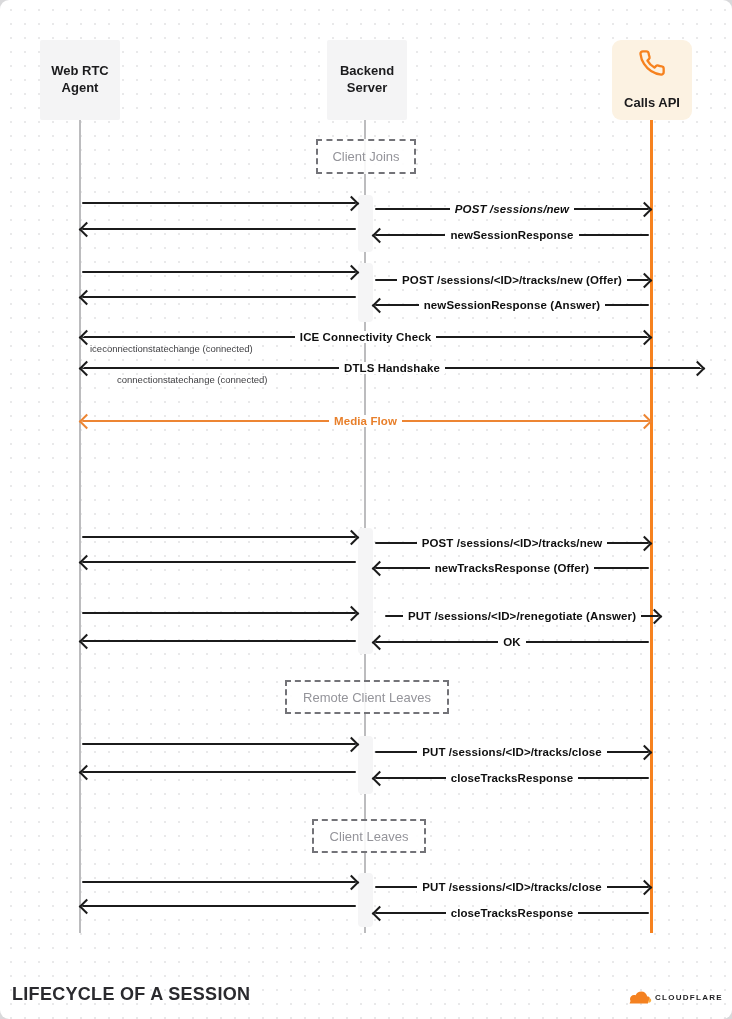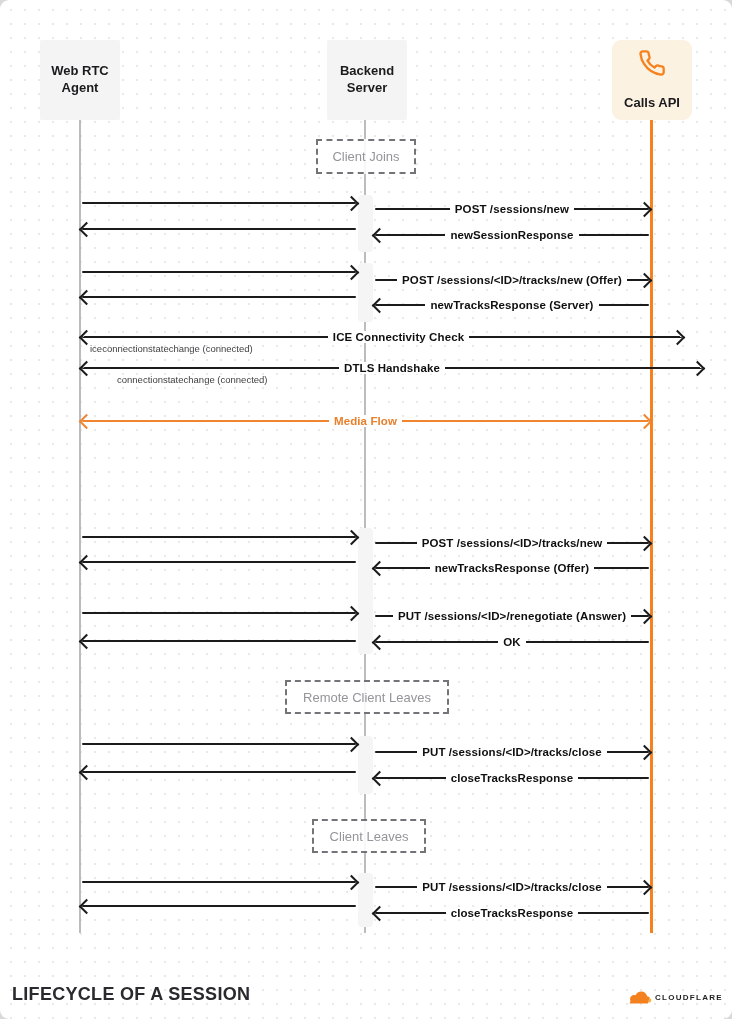--- a/index.html
+++ b/index.html
@@ -56,21 +56,21 @@
   <div class="activation" style="top:195px;height:57px;"></div>
   <div class="activation" style="top:263px;height:59px;"></div>
   <div class="activation" style="top:528px;height:126px;"></div>
   <div class="activation" style="top:736px;height:58px;"></div>
   <div class="activation" style="top:873px;height:54px;"></div>
 
   <div class="arrow" style="left:81px;top:194px;width:276px;">
       <span class="ln"></span>
       <span class="head r"></span>
     </div>
-  <div class="arrow" style="left:374px;top:200px;width:276px;">
+  <div class="arrow" style="left:374px;top:200px;width:276px;font-style:italic;">
       <span class="ln"></span>
       <span class="lbl">POST /sessions/new</span>
       <span class="head r"></span>
     </div>
 
   <div class="arrow" style="left:374px;top:226px;width:276px;">
       <span class="ln"></span>
       <span class="lbl">newSessionResponse</span>
       <span class="head l"></span>
     </div>
@@ -84,29 +84,29 @@
       <span class="head r"></span>
     </div>
   <div class="arrow" style="left:374px;top:271px;width:276px;">
       <span class="ln"></span>
       <span class="lbl">POST /sessions/&lt;ID&gt;/tracks/new (Offer)</span>
       <span class="head r"></span>
     </div>
 
   <div class="arrow" style="left:374px;top:296px;width:276px;">
       <span class="ln"></span>
-      <span class="lbl">newTracksResponse (Server)</span>
+      <span class="lbl">newSessionResponse (Answer)</span>
       <span class="head l"></span>
     </div>
   <div class="arrow" style="left:81px;top:288px;width:276px;">
       <span class="ln"></span>
       <span class="head l"></span>
     </div>
 
-  <div class="arrow dashed" style="left:81px;top:328px;width:569px;padding-left:33px;">
+  <div class="arrow dashed" style="left:81px;top:328px;width:569px;">
       <span class="ln"></span>
       <span class="lbl">ICE Connectivity Check</span>
       <span class="head l"></span>
       <span class="head r"></span>
     </div>
   <div class="note" style="left:90px;top:343px;">iceconnectionstatechange (connected)</div>
 
   <div class="arrow dashed" style="left:81px;top:359px;width:622px;">
       <span class="ln"></span>
       <span class="lbl">DTLS Handshake</span>
@@ -139,21 +139,21 @@
     </div>
   <div class="arrow" style="left:81px;top:553px;width:276px;">
       <span class="ln"></span>
       <span class="head l"></span>
     </div>
 
   <div class="arrow" style="left:81px;top:604px;width:276px;">
       <span class="ln"></span>
       <span class="head r"></span>
     </div>
-  <div class="arrow" style="left:374px;top:607px;width:276px;">
+  <div class="arrow" style="left:384px;top:607px;width:276px;">
       <span class="ln"></span>
       <span class="lbl">PUT /sessions/&lt;ID&gt;/renegotiate (Answer)</span>
       <span class="head r"></span>
     </div>
 
   <div class="arrow" style="left:374px;top:633px;width:276px;">
       <span class="ln"></span>
       <span class="lbl">OK</span>
       <span class="head l"></span>
     </div>

